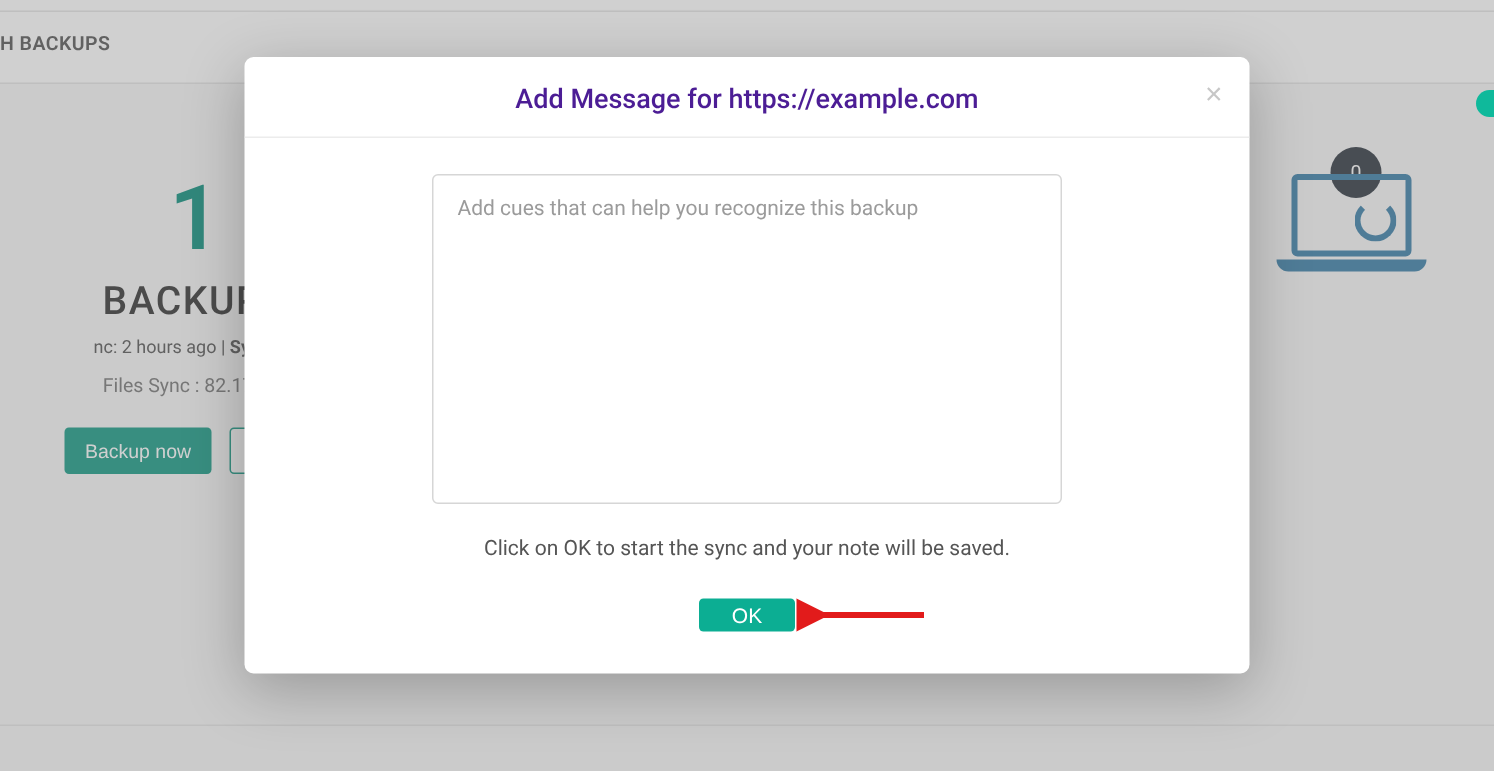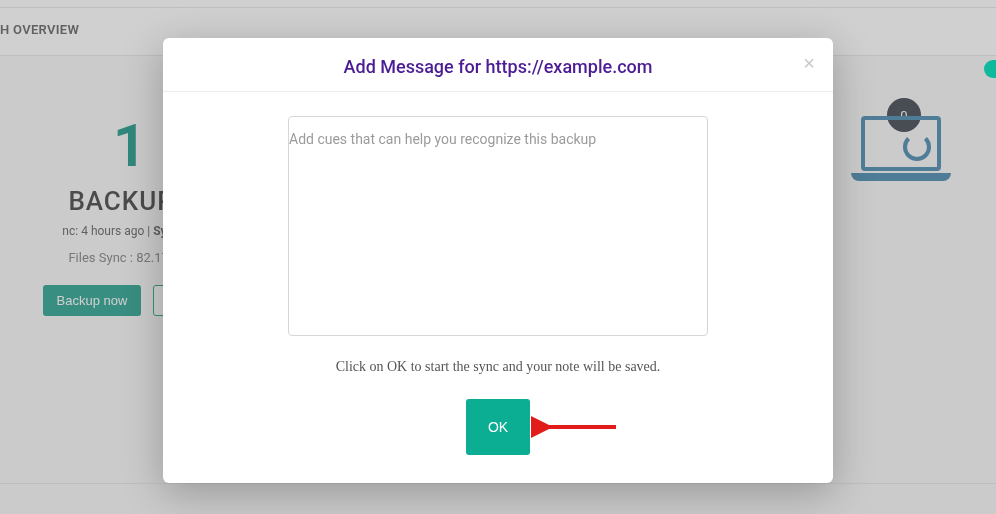--- a/index.html
+++ b/index.html
@@ -195,67 +195,66 @@
     padding: 24px 40px 28px;
     text-align: center;
   }
   .note-textarea {
     width: 420px;
     height: 220px;
     margin: 0 auto 20px;
     display: block;
     border: 1px solid #d6d6d6;
     border-radius: 4px;
-    padding: 14px 0;
+    padding: 14px 16px;
     font-size: 14px;
     font-family: inherit;
     color: #333;
     resize: none;
   }
   .note-textarea::placeholder { color: #9b9b9b; }
   .help-text {
     font-size: 14px;
     color: #555;
     line-height: 1.5;
     margin-bottom: 22px;
-    font-family: Liberation Serif, serif;
   }
   .ok-btn {
     background: #0cae93;
     color: #fff;
     font-size: 14px;
     font-weight: 500;
     border: none;
-    padding: 20px 22px;
+    padding: 3px 22px;
     border-radius: 3px;
     cursor: pointer;
   }
   .ok-wrap { position: relative; display: inline-block; }
   .arrow {
     position: absolute;
     left: 65px;
     top: 50%;
     transform: translateY(-50%);
   }
 </style>
 </head>
 <body>
 
 <div class="topbar"></div>
 <div class="tab-row">
-  <span class="tab">H OVERVIEW</span>
+  <span class="tab">H BACKUPS</span>
 </div>
 
 <div class="main-area">
   <div class="col-left">
     <div class="big-number">1</div>
     <div class="backups-label">BACKUPS</div>
     <div class="meta-line">
       <span>nc:</span>
-      <span>4 hours ago</span>
+      <span>2 hours ago</span>
       <span>|</span>
       <span class="bold">Sync fre</span>
     </div>
     <div class="size-line">
       <span>Files Sync :</span>
       <span>82.17 MB</span>
     </div>
     <div class="btn-row">
       <button class="btn btn-primary">Backup now</button>
       <button class="btn btn-outline">Resto</button>

